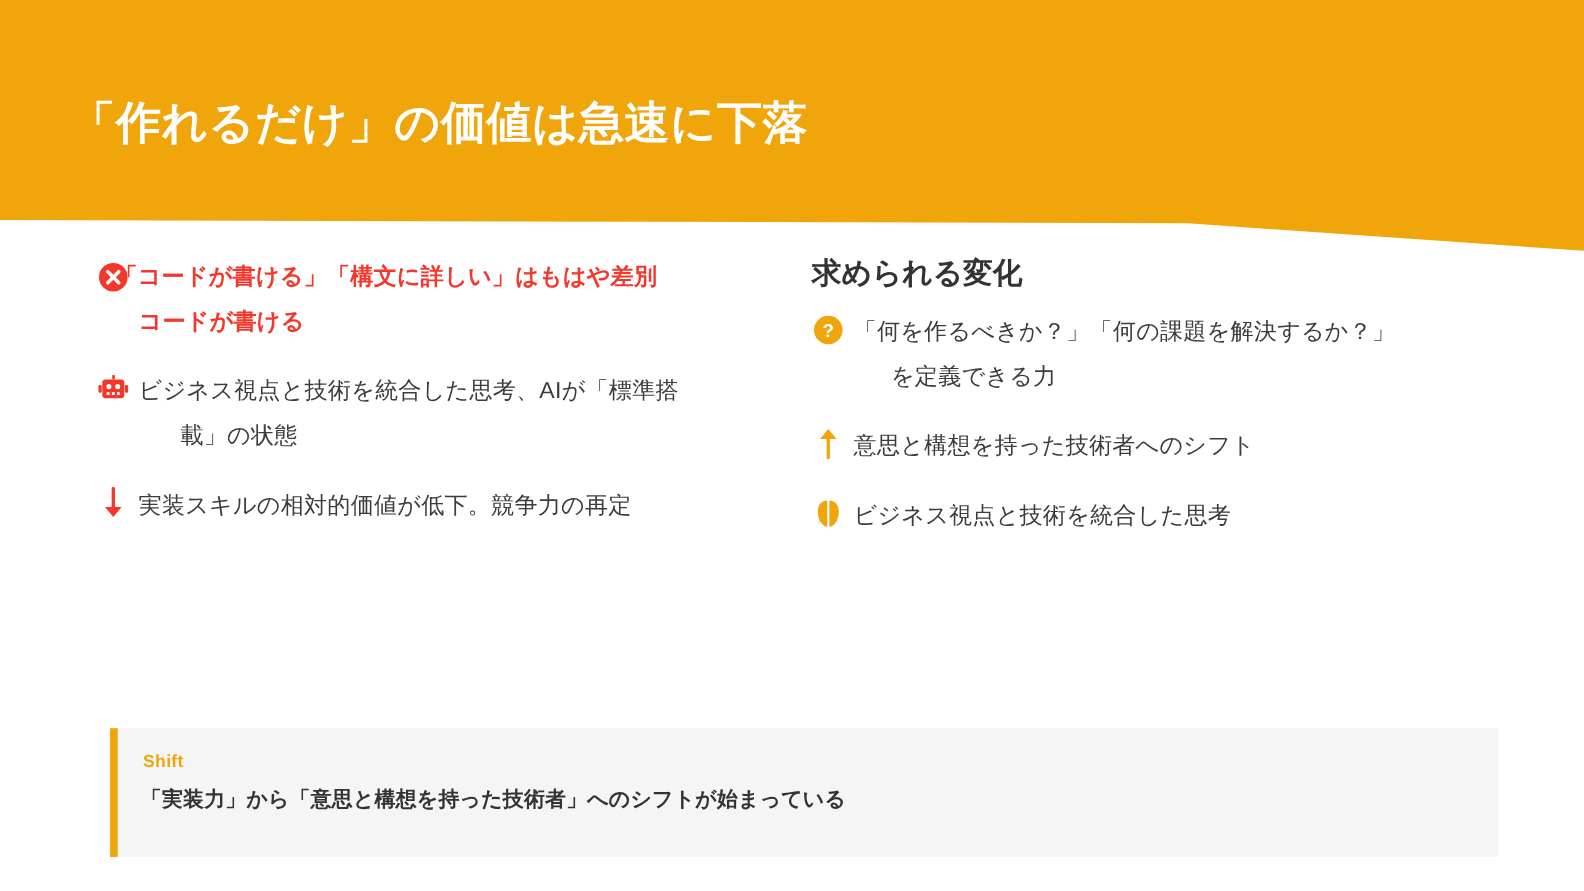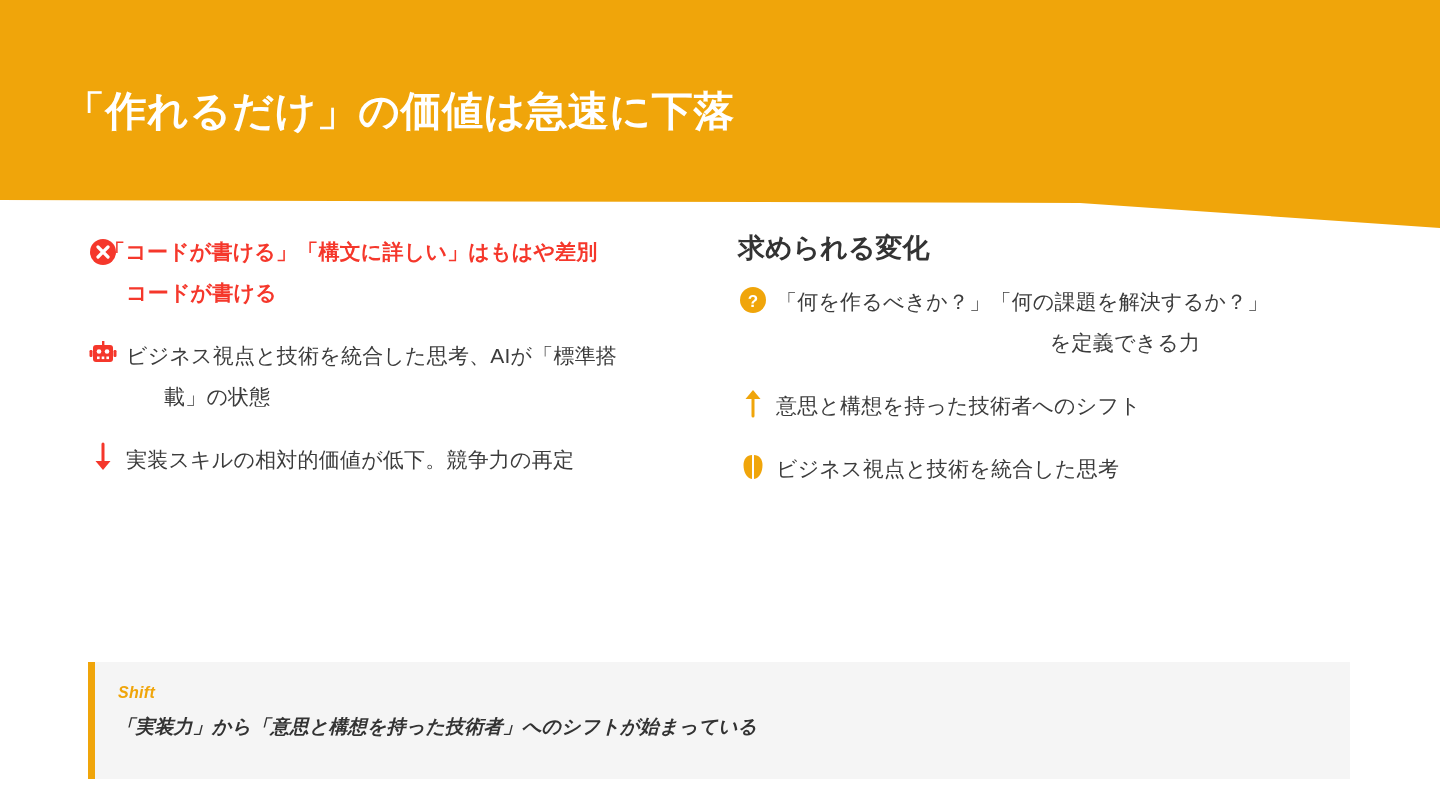--- a/index.html
+++ b/index.html
@@ -128,33 +128,32 @@
   .bullet.overlap .b-text .cont {
     display: block;
     padding-left: 22px;
   }
   .bullet.bold-red .b-text { font-weight: 700; }
 
   .b-text .cont {
     display: block;
     padding-left: 38px;
   }
-  .column.right .b-text .cont { padding-left: 34px; text-align: center; }
+  .column.right .b-text .cont { padding-left: 34px; }
 
   
   .callout {
     position: absolute;
-    left: 88px;
+    left: 100px;
     top: 662px;
     width: 1262px;
     height: 117px;
     background: #f5f5f5;
     z-index: 2;
     box-sizing: border-box;
-    font-style: italic;
   }
   .callout .bar {
     position: absolute;
     left: 0;
     top: 0;
     width: 7px;
     height: 117px;
     background: #F0A50A;
   }
   .callout .label {

